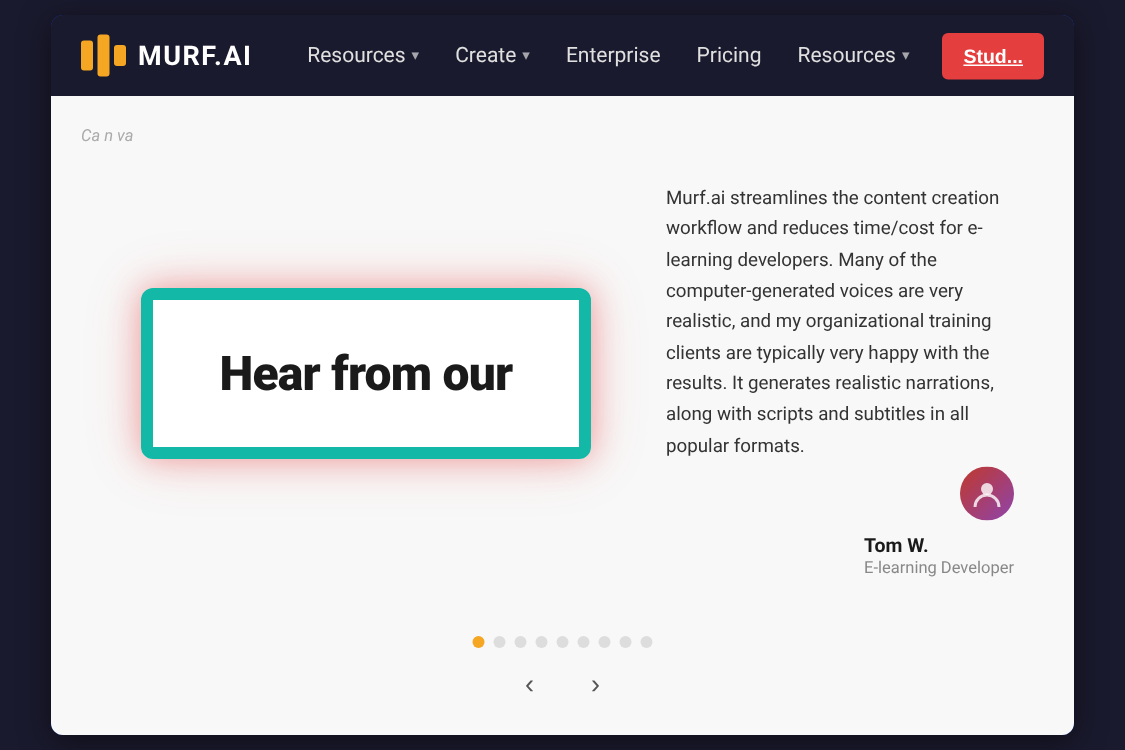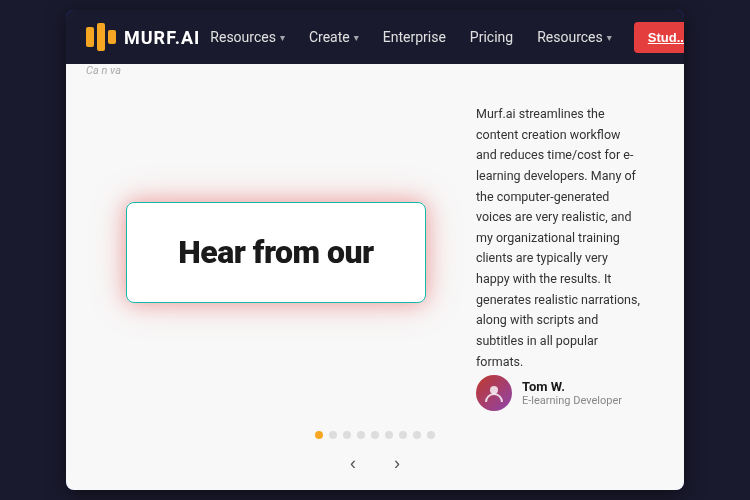--- a/index.html
+++ b/index.html
@@ -9,21 +9,21 @@
       height: 500px;
       overflow: hidden;
       font-family: -apple-system, BlinkMacSystemFont, 'Segoe UI', Roboto, sans-serif;
       background: #1a1a2e;
       display: flex;
       align-items: center;
       justify-content: center;
     }
 
     .browser-window {
-      width: 618px;
+      width: 682px;
       height: 480px;
       background: #1d4ed8;
       border-radius: 8px;
       overflow: hidden;
       display: flex;
       flex-direction: column;
       box-shadow: 0 4px 20px rgba(0,0,0,0.5);
     }
 
     
@@ -108,21 +108,21 @@
       background: #f8f8f8;
       display: flex;
       flex-direction: column;
       overflow: hidden;
       position: relative;
     }
 
     
     .canva-label {
       position: absolute;
-      top: 0;
+      top: 20px;
       left: 20px;
       font-size: 11px;
       color: #aaa;
       font-style: italic;
     }
 
     
     .content-section {
       display: flex;
       flex: 1;
@@ -133,21 +133,21 @@
 
     
     .left-panel {
       flex: 0 0 340px;
       display: flex;
       align-items: center;
       justify-content: center;
     }
 
     .hear-box {
-      border: 1px solid #14b8a6;
+      border: 8px solid #14b8a6;
       border-radius: 8px;
       padding: 30px 40px;
       background: rgba(255,255,255,0.9);
       box-shadow: 0 0 20px rgba(229, 62, 62, 0.4), 0 0 40px rgba(229, 62, 62, 0.2);
       text-align: center;
       width: 300px;
     }
 
     .hear-text {
       font-size: 32px;
@@ -168,22 +168,23 @@
 
     .testimonial-text {
       font-size: 12.5px;
       color: #333;
       line-height: 1.65;
       margin-bottom: 3px;
     }
 
     .author-area {
       display: flex;
-      align-items: center;
+      align-items: flex-end;
       gap: 10px;
+      flex-direction: column;
     }
 
     .author-avatar {
       width: 36px;
       height: 36px;
       border-radius: 50%;
       background: #c0392b;
       display: flex;
       align-items: center;
       justify-content: center;

